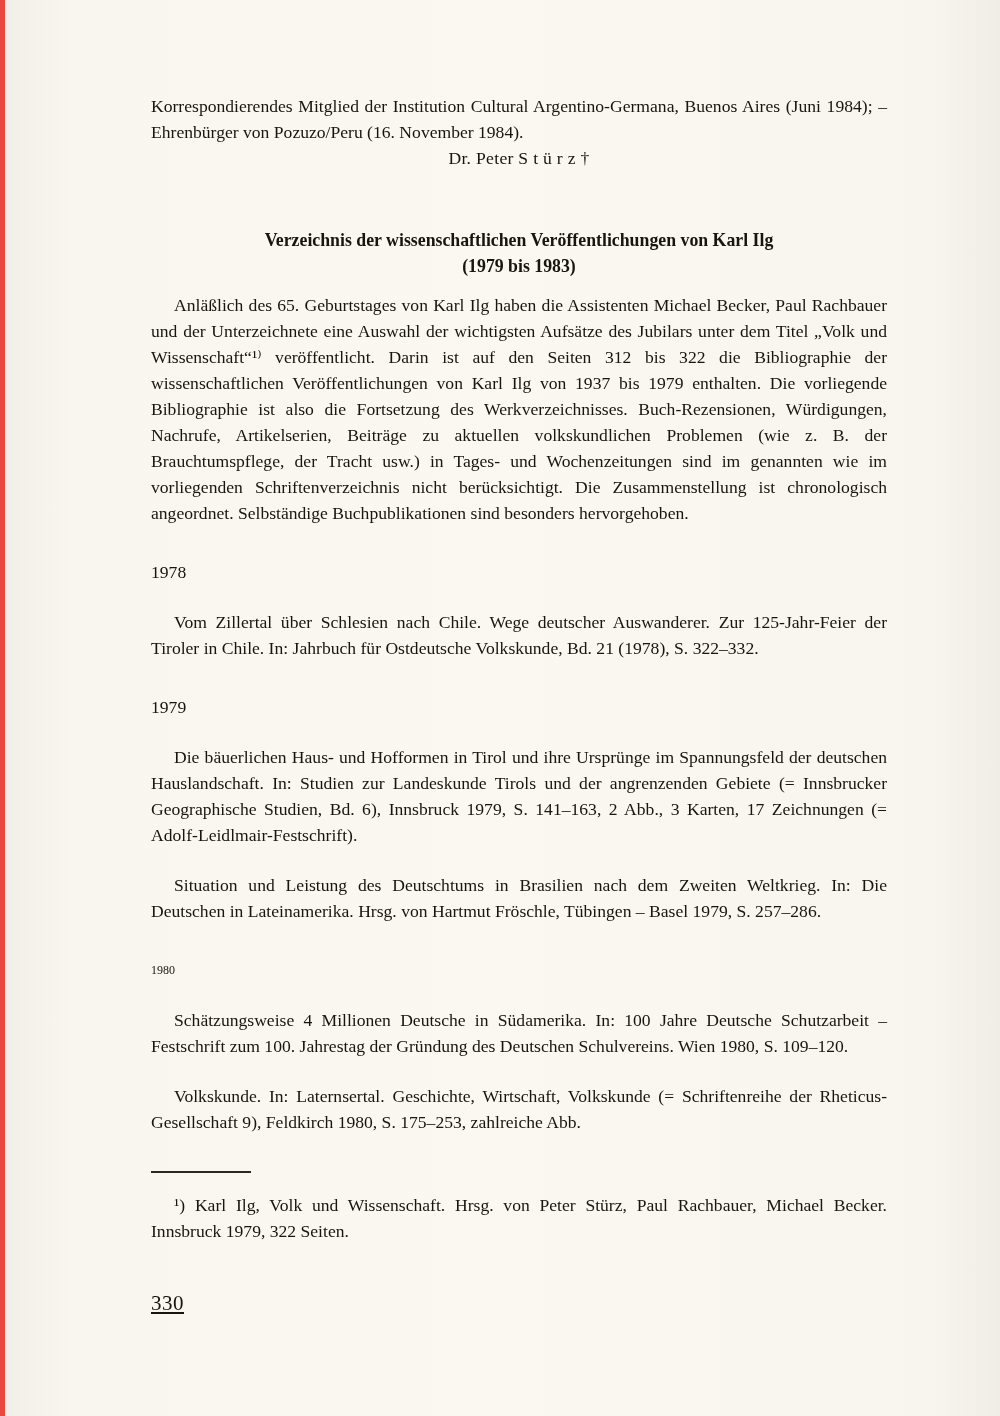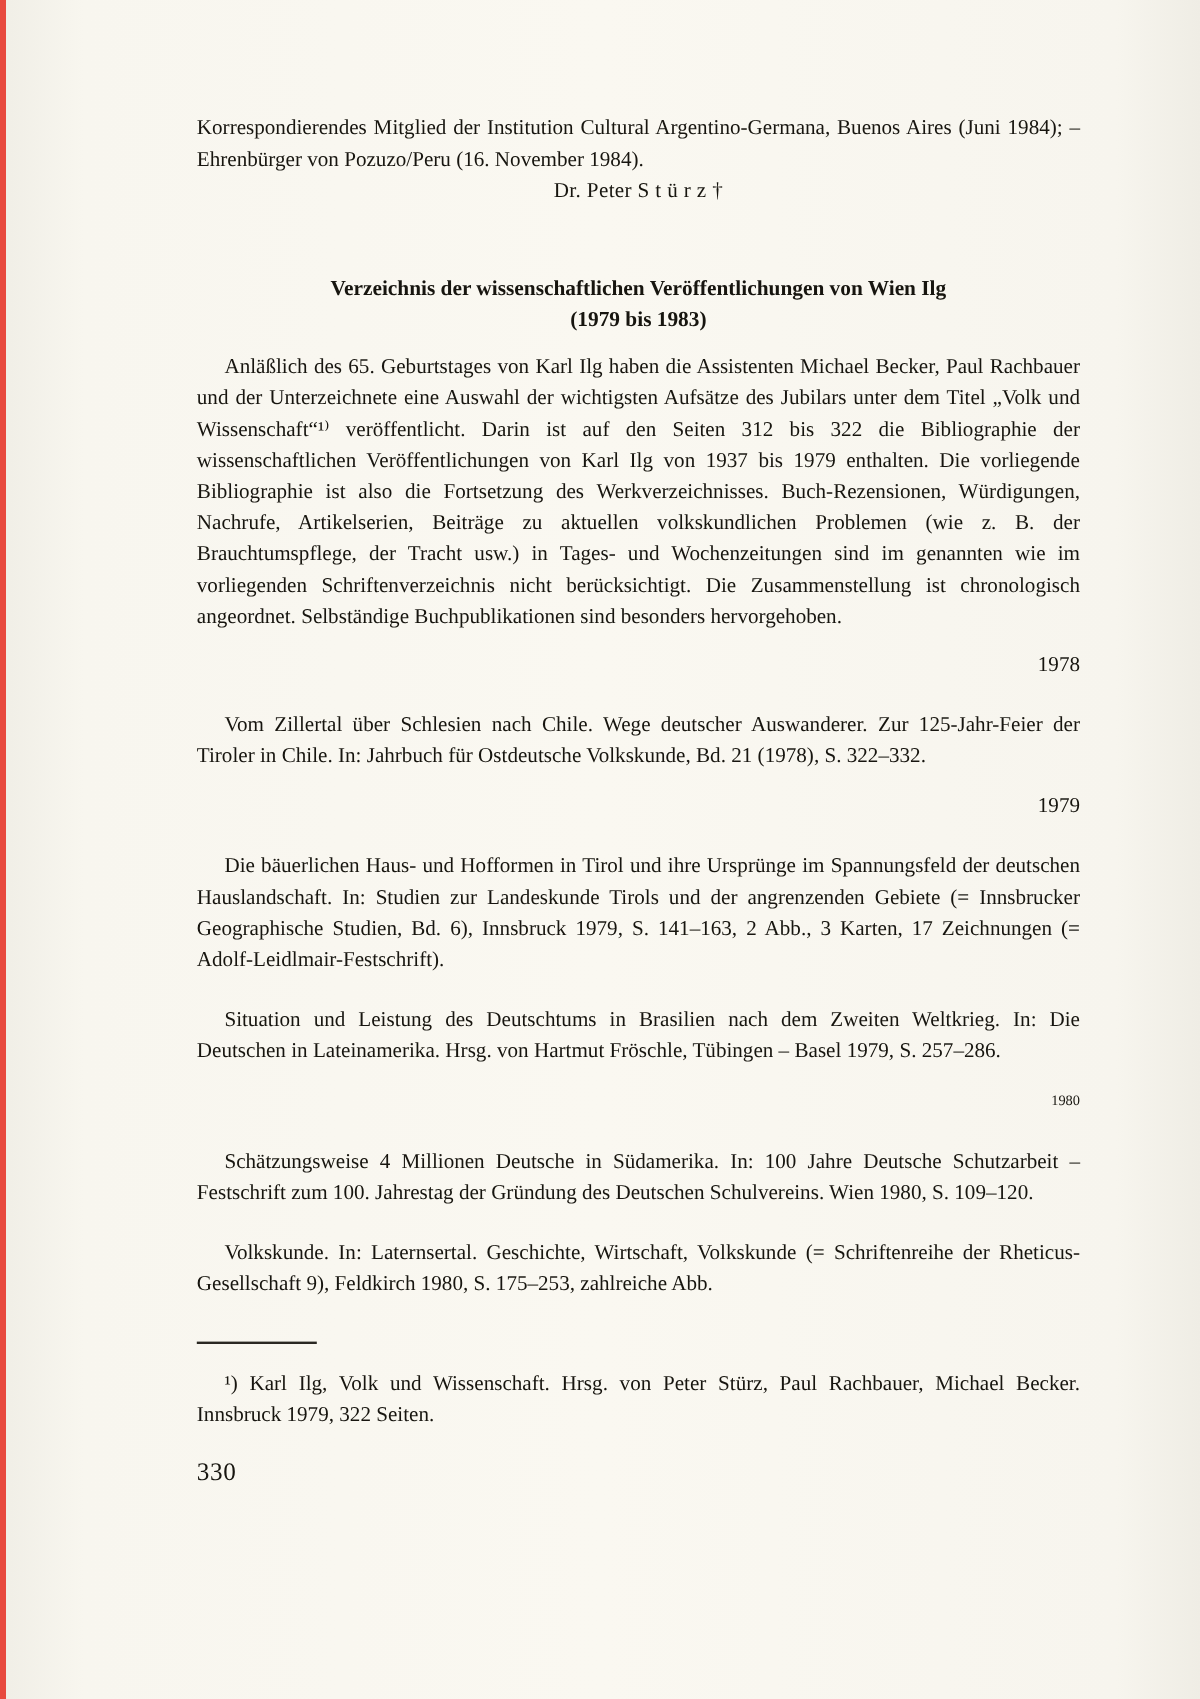--- a/index.html
+++ b/index.html
@@ -14,74 +14,75 @@
     overflow: hidden;
   }
   .red-edge {
     position: absolute;
     left: 0; top: 0;
     width: 5px; height: 100%;
     background: #e8493e;
   }
   .content {
     position: absolute;
-    left: 164px;
+    left: 151px;
     top: 0;
     width: 736px;
     font-size: 17.6px;
     line-height: 26px;
   }
   .justify { text-align: justify; }
   .indent { text-indent: 23px; }
   .header-par { padding-top: 93px; }
   .signature { text-align: center; letter-spacing: 0.3px; }
   .title {
     margin-top: 56px;
     text-align: center;
     font-weight: bold;
     font-size: 17.8px;
     line-height: 26px;
   }
   .byline { margin-top: 17px; text-align: center; }
   .intro { margin-top: 13px; }
   .year-heading {
-    margin-top: 14px;
+    margin-top: 33px;
     margin-bottom: 14px;
-    text-align: right;
+    text-align: left;
   }
   .entry { margin-bottom: 16px; margin-top: 24px; }
   .footnote-area { margin-top: 36px; }
   .footnote-rule {
     width: 100px;
     height: 0;
     border: none;
     border-top: 2px solid #2a2822;
     margin: 0 0 19px 0;
   }
   .footnote { }
   .page-number {
-    margin-top: 22px;
+    margin-top: 46px;
     font-size: 21px;
     letter-spacing: 0.5px;
+    text-decoration: underline;
   }
 </style>
 </head>
 <body>
 
 <div class="page">
   <div class="red-edge"></div>
 
   <div class="content">
 
     <p class="header-par justify">Korrespondierendes Mitglied der Institution Cultural Argentino-Germana, Buenos Aires (Juni 1984); – Ehrenbürger von Pozuzo/Peru (16. November 1984).</p>
 
     <p class="signature">Dr. Peter S t ü r z †</p>
 
     <div class="title">
-      <div>Verzeichnis der wissenschaftlichen Veröffentlichungen von Wien Ilg</div>
+      <div>Verzeichnis der wissenschaftlichen Veröffentlichungen von Karl Ilg</div>
       <div>(1979 bis 1983)</div>
     </div>
 
 
     <p class="intro justify indent">Anläßlich des 65. Geburtstages von Karl Ilg haben die Assistenten Michael Becker, Paul Rachbauer und der Unterzeichnete eine Auswahl der wichtigsten Aufsätze des Jubilars unter dem Titel „Volk und Wissenschaft“¹⁾ veröffentlicht. Darin ist auf den Seiten 312 bis 322 die Bibliographie der wissenschaftlichen Veröffentlichungen von Karl Ilg von 1937 bis 1979 enthalten. Die vorliegende Bibliographie ist also die Fortsetzung des Werkverzeichnisses. Buch-Rezensionen, Würdigungen, Nachrufe, Artikelserien, Beiträge zu aktuellen volkskundlichen Problemen (wie z. B. der Brauchtumspflege, der Tracht usw.) in Tages- und Wochenzeitungen sind im genannten wie im vorliegenden Schriftenverzeichnis nicht berücksichtigt. Die Zusammenstellung ist chronologisch angeordnet. Selbständige Buchpublikationen sind besonders hervorgehoben.</p>
 
     <h2 class="year-heading" style="font-size:17.6px; font-weight:normal;">1978</h2>
 
     <p class="entry justify indent">Vom Zillertal über Schlesien nach Chile. Wege deutscher Auswanderer. Zur 125-Jahr-Feier der Tiroler in Chile. In: Jahrbuch für Ostdeutsche Volkskunde, Bd. 21 (1978), S. 322–332.</p>
 

